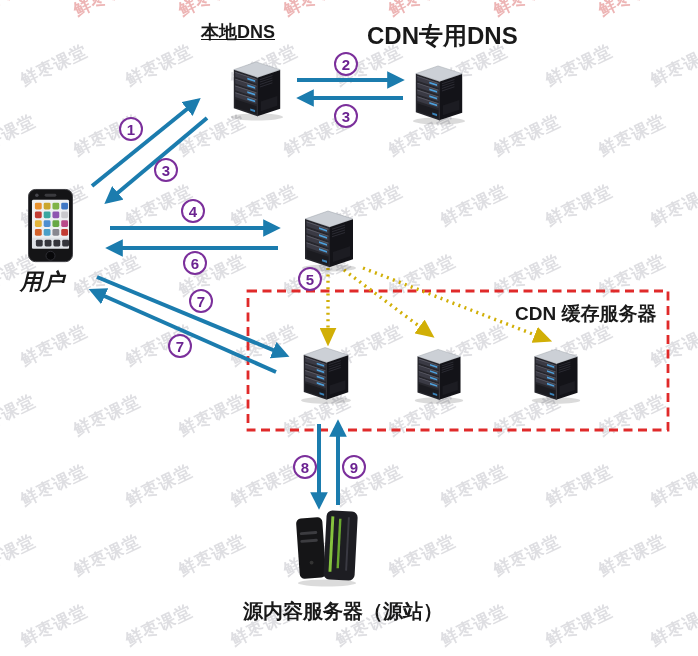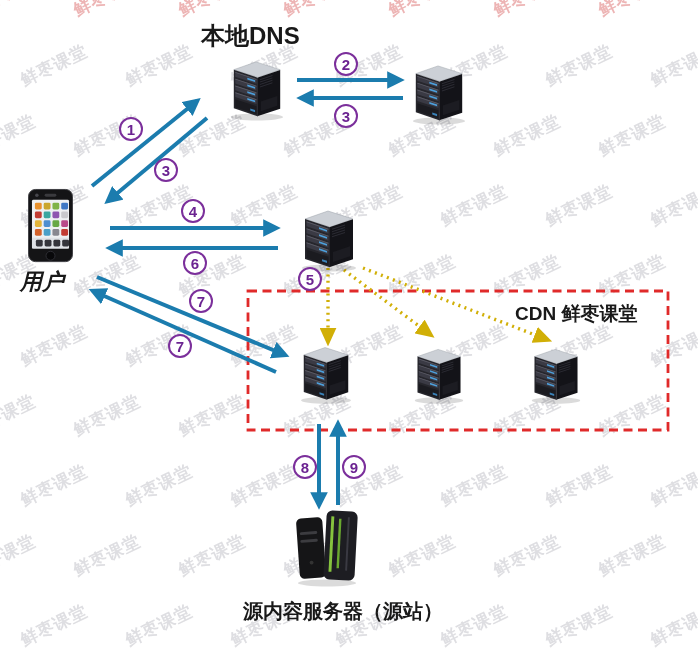--- a/index.html
+++ b/index.html
@@ -4,21 +4,21 @@
 <style>
   html,body{margin:0;padding:0;background:#fff;}
   .canvas{position:relative;width:698px;height:656px;background:#ffffff;overflow:hidden;
           font-family:"Liberation Sans","DejaVu Sans",sans-serif;}
   #watermark-layer{position:absolute;inset:0;pointer-events:none;}
   .wm{position:absolute;font-size:17px;letter-spacing:1px;font-weight:700;
       transform:rotate(-26deg);white-space:nowrap;opacity:.85;}
   #arrow-layer{position:absolute;left:0;top:0;width:698px;height:656px;}
   .node{position:absolute;}
   .lbl{position:absolute;font-weight:800;color:#191919;white-space:nowrap;}
-  .t-localdns{left:201px;top:20px;font-size:24px;}
+  .t-localdns{left:201px;top:20px;font-size:18px;text-decoration:underline;}
   .t-cdndns{left:367px;top:20px;font-size:24px;}
   .t-lb{left:236px;top:170px;font-size:21px;}
   .t-cachebox{left:515px;top:301px;font-size:19px;}
   .t-origin{left:243px;top:598px;font-size:20px;}
   .t-user{left:20px;top:267px;font-size:22px;font-style:italic;}
   .step{position:absolute;width:24px;height:24px;border:2.5px solid #7b2f9b;border-radius:50%;
         background:rgba(255,255,255,.92);color:#6b2391;font-size:15px;font-weight:800;
         display:flex;align-items:center;justify-content:center;
         transform:translate(-50%,-50%);box-sizing:border-box;}
   .zhihu{position:absolute;left:547px;top:601px;font-size:16px;font-weight:700;color:#d2d2d2;
@@ -338,21 +338,22 @@
           <rect x="5" y="51" width="38" height="11" fill="#dfe2e6"></rect>
           <rect x="9" y="53" width="7" height="7" rx="1.5" fill="#35353b"></rect>
           <rect x="18" y="53" width="7" height="7" rx="1.5" fill="#35353b"></rect>
           <rect x="27" y="53" width="7" height="7" rx="1.5" fill="#35353b"></rect>
           <rect x="36" y="53" width="7" height="7" rx="1.5" fill="#35353b"></rect>
       <circle cx="24" cy="69.5" r="4.6" fill="#08080a" stroke="#2e2e34"></circle>
         </svg></div>
     </div>
 
   <div class="lbl t-localdns">本地DNS</div>
-  <div class="lbl t-cachebox">CDN 鲜枣课堂</div>
+  <div class="lbl t-cdndns">CDN专用DNS</div>
+  <div class="lbl t-cachebox">CDN 缓存服务器</div>
   <div class="lbl t-origin">源内容服务器（源站）</div>
   <div class="lbl t-user">用户</div>
 
   <div id="step-layer">
       <div class="step" style="left: 131px; top: 129px;">1</div>
       <div class="step" style="left: 346px; top: 64px;">2</div>
       <div class="step" style="left: 346px; top: 116px;">3</div>
       <div class="step" style="left: 166px; top: 170px;">3</div>
       <div class="step" style="left: 193px; top: 211px;">4</div>
       <div class="step" style="left: 310px; top: 279px;">5</div>

